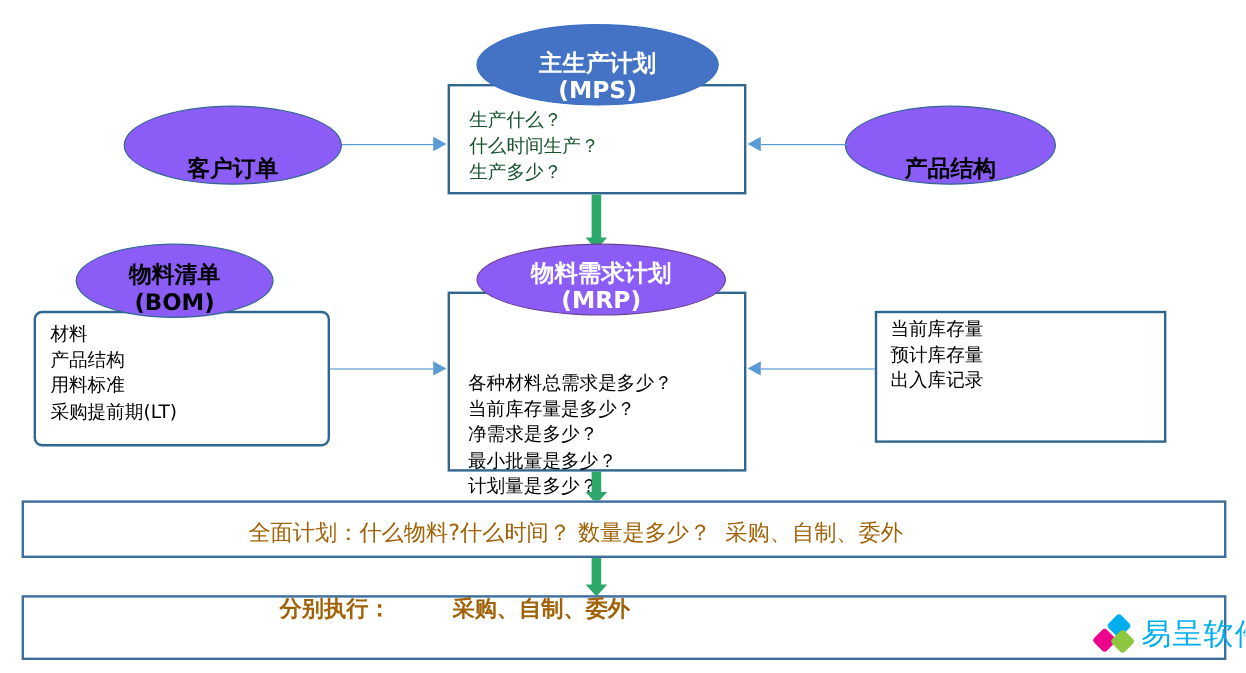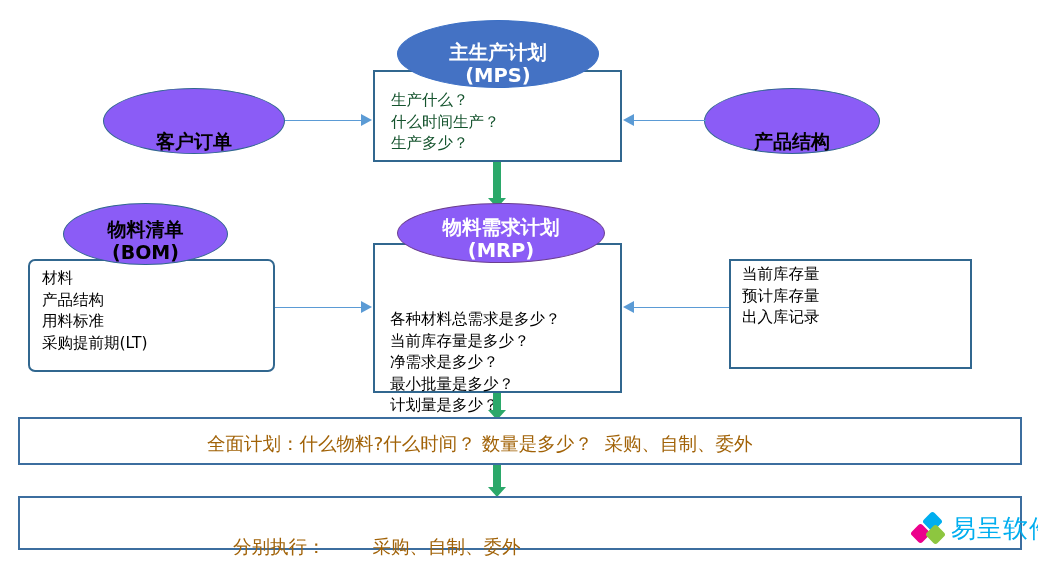--- a/index.html
+++ b/index.html
@@ -224,21 +224,21 @@
   <div class="vbar-green" style="left:493px; top:393px; width:8px; height:20px;"></div>
   <div class="arrow-down-green" style="left:488px; top:410px;"></div>
 
   <div class="bar" style="left:18px; top:417px; width:1004px; height:48px;"></div>
   <div class="bar-label" style="left:207px; top:431px;">全面计划：什么物料?什么时间？ 数量是多少？  采购、自制、委外</div>
 
   <div class="vbar-green" style="left:493px; top:465px; width:8px; height:26px;"></div>
   <div class="arrow-down-green" style="left:488px; top:487px;"></div>
 
   <div class="bar" style="left:18px; top:496px; width:1004px; height:54px;"></div>
-  <div class="bar-label" style="left:233px; top:534px;">分别执行：        采购、自制、委外</div>
+  <div class="bar-label" style="left:233px; top:494px;font-weight:bold;">分别执行：        采购、自制、委外</div>
 
   <div class="logo" style="left:912px; top:512px;">
     <div class="logo-mark">
       <div class="logo-sq cyan"></div>
       <div class="logo-sq magenta"></div>
       <div class="logo-sq green"></div>
     </div>
     <div class="logo-text">易呈软件</div>
   </div>
 

